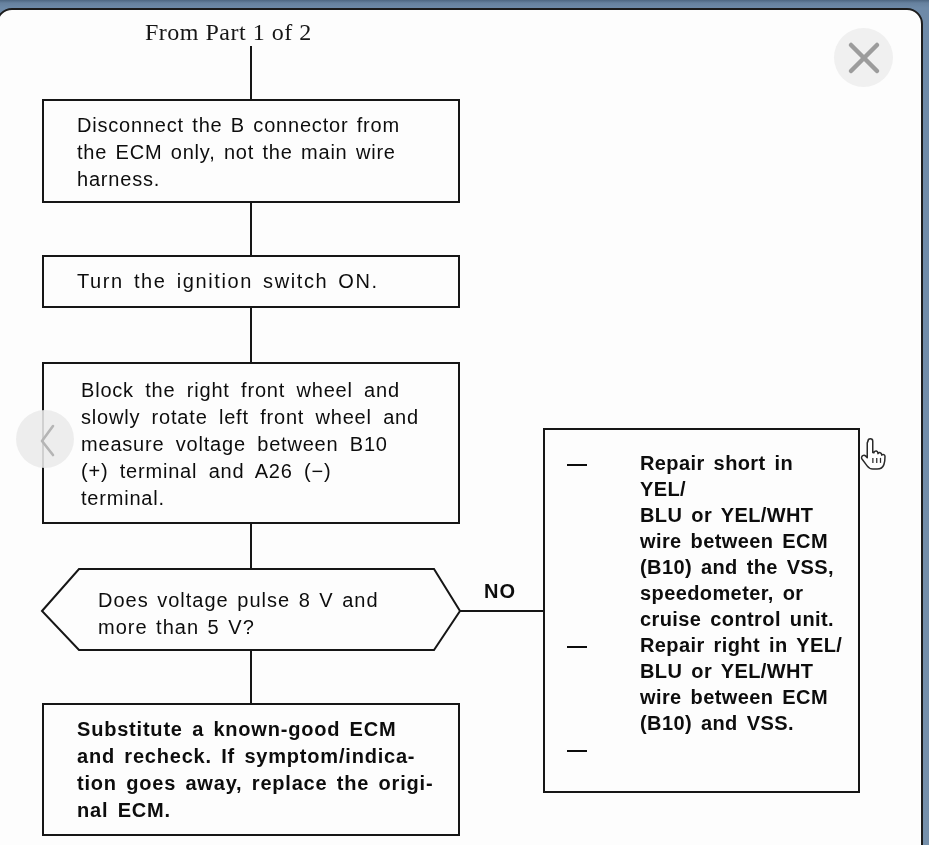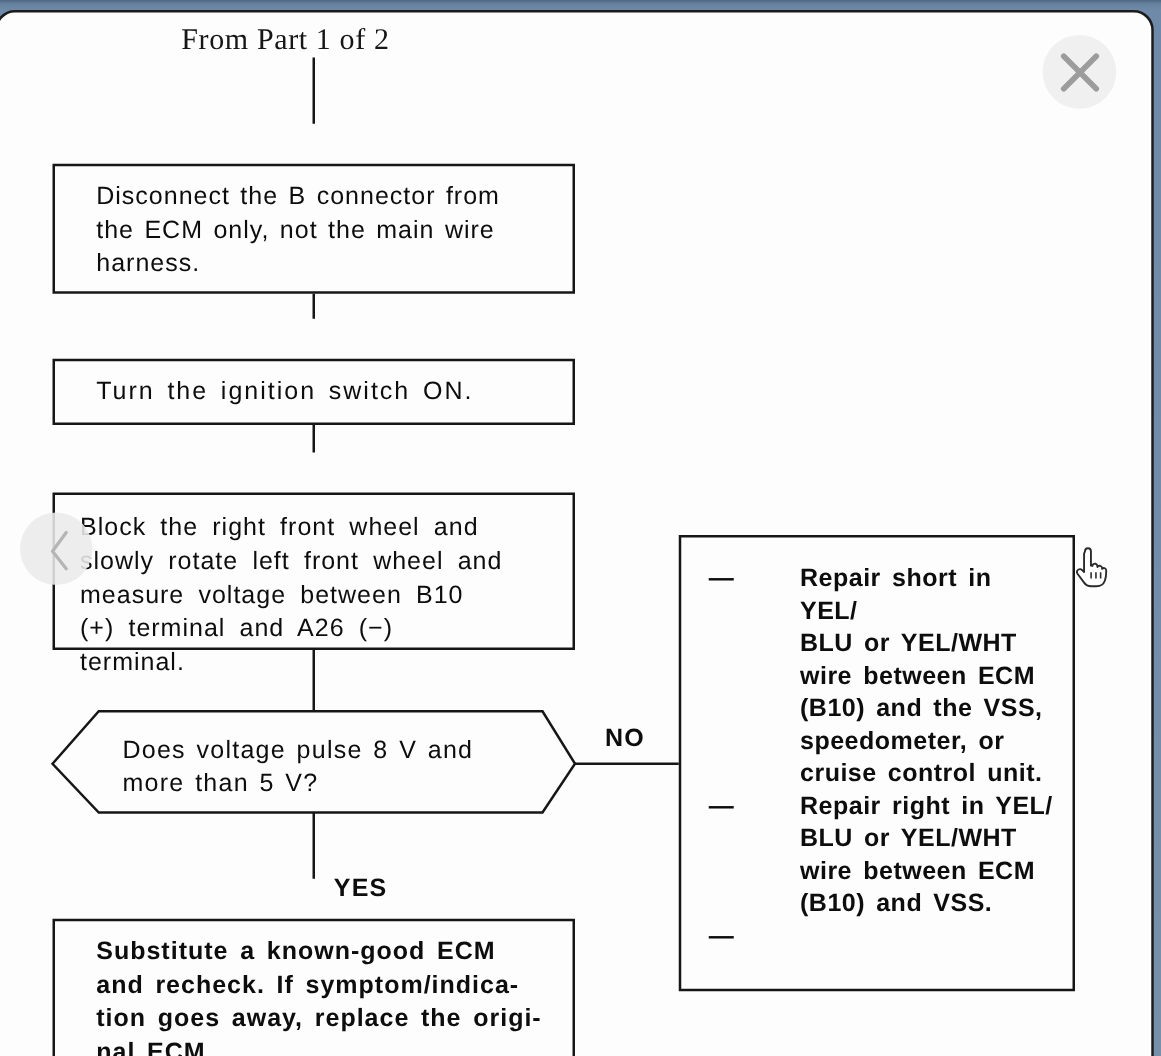--- a/index.html
+++ b/index.html
@@ -22,25 +22,25 @@
   .abs{position:absolute;box-sizing:border-box;}
   .pre{white-space:pre-line;}
   .title{
     left:145px;top:18px;
     font-size:24px;line-height:28px;letter-spacing:.5px;color:#161616;font-family:Liberation Serif, serif;
   }
   .fbox{
     background:#fdfdfd;
     border:2px solid #161616;
     font-size:20px;line-height:27px;
-    letter-spacing:.8px;word-spacing:2px;margin-top:32px;
+    letter-spacing:.8px;word-spacing:2px;
   }
   .box1{left:42px;top:99px;width:418px;height:104px;padding:11px 12px 0 33px;}
   .box2{left:42px;top:255px;width:418px;height:53px;padding:11px 0 16px 33px;letter-spacing:1.6px;word-spacing:3px;}
-  .box3{left:42px;top:362px;width:418px;height:126px;padding:13px 10px 0 20px;word-spacing:5px;}
+  .box3{left:42px;top:362px;width:418px;height:162px;padding:13px 10px 0 37px;word-spacing:5px;}
   .box4{left:42px;top:703px;width:418px;height:133px;padding:11px 10px 0 33px;font-weight:700;word-spacing:3px;}
   .rightbox{
     left:543px;top:428px;width:317px;height:365px;
     background:#fdfdfd;border:2px solid #161616;
     padding:20px 12px 0 22px;
     font-size:20px;line-height:26px;font-weight:700;
     letter-spacing:.4px;word-spacing:3px;
   }
   .ritem{display:flex;align-items:flex-start;}
   .ritem .dash{width:34px;flex:0 0 34px;}

